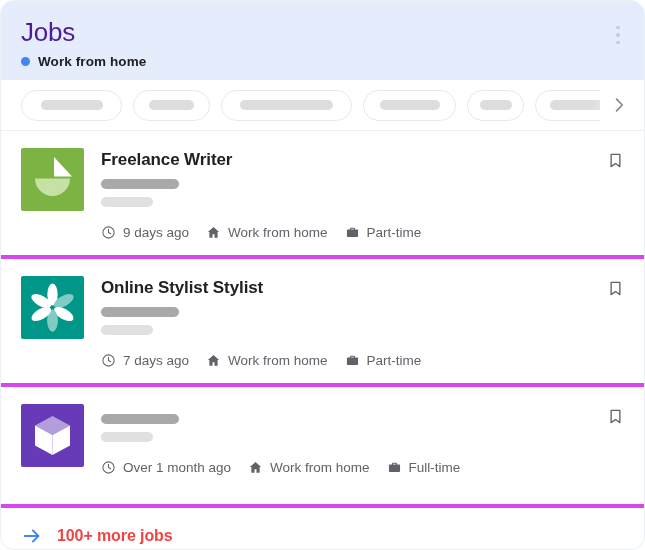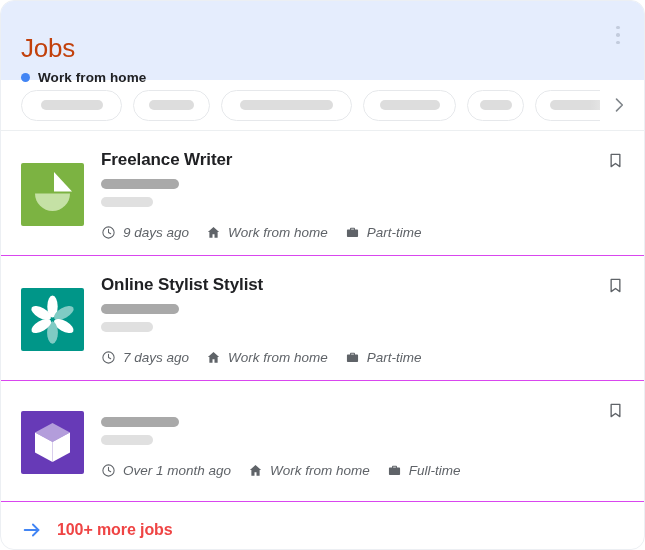--- a/index.html
+++ b/index.html
@@ -21,24 +21,23 @@
   
   .header {
     position: relative;
     background: #e5edfd;
     padding: 16px 20px 14px 20px;
     height: 79px;
   }
   .header-title {
     font-size: 26px;
     font-weight: 400;
-    color: #c2410c;
+    color: #4c1d95;
     letter-spacing: -0.2px;
     line-height: 30px;
-    margin-top: 16px;
   }
   .header-sub {
     display: flex;
     align-items: center;
     gap: 8px;
     margin-top: 7px;
   }
   .header-dot {
     width: 9px; height: 9px;
     border-radius: 50%;
@@ -113,23 +112,23 @@
     display: flex;
     align-items: center;
     justify-content: center;
     cursor: pointer;
     margin-left: 4px;
   }
 
   
   .job-row {
     display: flex;
-    align-items: center;
+    align-items: flex-start;
     padding: 17px 20px 15px 20px;
-    border-bottom: 1px solid #d946ef;
+    border-bottom: 4px solid #d946ef;
     position: relative;
     min-height: 121px;
     cursor: pointer;
   }
   .logo {
     flex: 0 0 auto;
     width: 63px; height: 63px;
     border-radius: 2px;
     display: flex;
     align-items: center;
@@ -157,21 +156,20 @@
     gap: 17px;
     flex-wrap: nowrap;
   }
   .meta-item {
     display: flex;
     align-items: center;
     gap: 7px;
     font-size: 13.5px;
     color: #5f6368;
     white-space: nowrap;
-    font-style: italic;
   }
   .bookmark-btn {
     position: absolute;
     top: 17px; right: 17px;
     width: 24px; height: 24px;
     display: flex;
     align-items: center;
     justify-content: center;
     cursor: pointer;
   }

